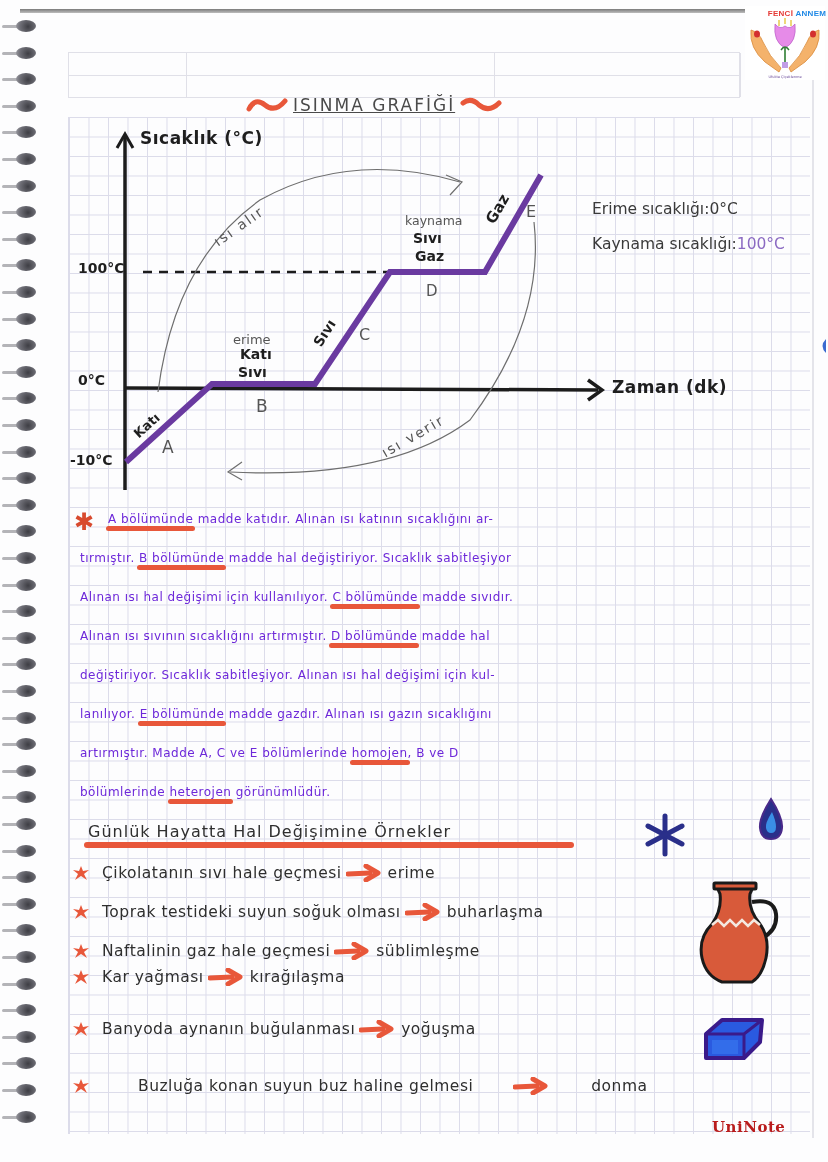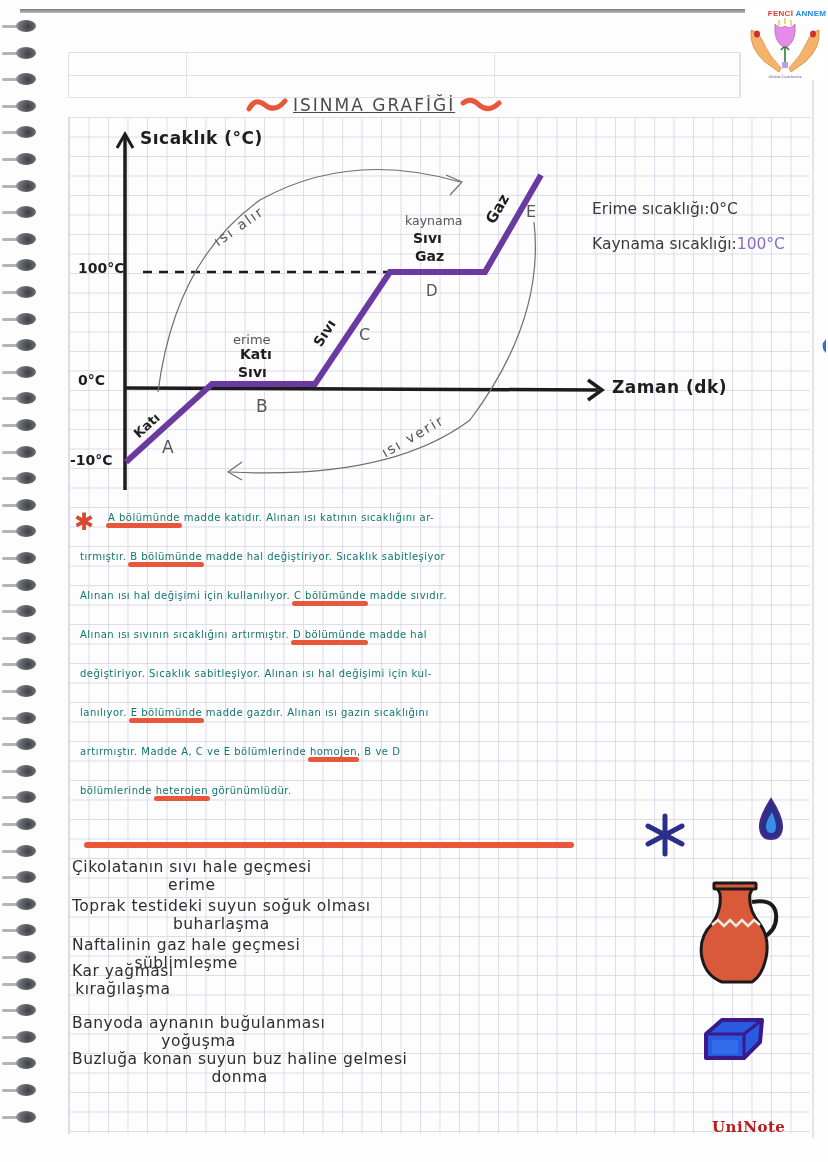--- a/index.html
+++ b/index.html
@@ -45,30 +45,30 @@
 
   .hw { position: absolute; font-family: "DejaVu Sans", sans-serif; color: #2c2c2c; white-space: nowrap; }
   .bold { font-weight: bold; color: #1e1e1e; }
 
   .side-note { position: absolute; left: 592px; font-family: "DejaVu Sans", sans-serif; font-size: 15.5px; color: #3a3a3a; white-space: nowrap; }
   .side-note .val-purple { color: #8b6ac2; }
 
   .chart-svg { position: absolute; left: 0; top: 0; }
 
   .para { position: absolute; left: 80px; width: 730px; }
-  .line { position: absolute; left: 0; font-family: "DejaVu Sans", sans-serif; font-size: 10px; color: #0f766e; white-space: nowrap; letter-spacing: 0.5px; }
+  .line { position: absolute; left: 0; font-family: "DejaVu Sans", sans-serif; font-size: 12px; color: #6d28d9; white-space: nowrap; letter-spacing: 0.5px; }
   .ul { position: relative; display: inline-block; }
   .ul::after { content: ""; position: absolute; left: -2px; right: -2px; bottom: -5px; height: 5px; border-radius: 3px; background: #e8573a; }
 
   .star { display: inline-block; color: #e8573a; font-weight: bold; font-size: 20px; width: 22px; }
   .subhead { position: absolute; left: 88px; top: 822px; font-family: "DejaVu Sans", sans-serif; font-size: 16px; color: #2e2e2e; letter-spacing: 1px; white-space: nowrap; }
   .subhead-ul { position: absolute; left: 84px; top: 842px; width: 490px; height: 6px; border-radius: 3px; background: #e8573a; }
 
   .ex-list { position: absolute; left: 72px; top: 858px; width: 620px; }
-  .ex-item { position: absolute; left: 0; height: 30px; display: flex; align-items: center; white-space: nowrap; font-family: "DejaVu Sans", sans-serif; font-size: 15.5px; color: #2e2e2e; letter-spacing: 0.5px; flex-direction: column; }
+  .ex-item { position: absolute; left: 0; height: 30px; display: flex; align-items: center; white-space: nowrap; font-family: "DejaVu Sans", sans-serif; font-size: 15.5px; color: #2e2e2e; letter-spacing: 0.5px; }
   .ex-item .bullet { display: inline-block; width: 18px; height: 16px; margin-right: 12px; }
   .ex-item .arrow { display: inline-block; width: 36px; height: 18px; margin: 0 6px 0 4px; }
 
   .deco { position: absolute; }
   .watermark { position: absolute; left: 712px; top: 1118px; font-family: "DejaVu Serif", serif; font-size: 15px; color: #b91c1c; font-weight: bold; letter-spacing: 0.5px; }
 </style>
 </head>
 <body>
 
 <div class="page">
@@ -342,20 +342,21 @@
     <div class="line" style="left:28px; top:512px;"><span></span><span class="ul">A bölümünde</span><span> madde katıdır. Alınan ısı katının sıcaklığını ar-</span></div>
     <div class="line" style="top:551px;"><span>tırmıştır. </span><span class="ul">B bölümünde</span><span> madde hal değiştiriyor. Sıcaklık sabitleşiyor</span></div>
     <div class="line" style="top:590px;"><span>Alınan ısı hal değişimi için kullanılıyor. </span><span class="ul">C bölümünde</span><span> madde sıvıdır.</span></div>
     <div class="line" style="top:629px;"><span>Alınan ısı sıvının sıcaklığını artırmıştır. </span><span class="ul">D bölümünde</span><span> madde hal</span></div>
     <div class="line" style="top:668px;"><span>değiştiriyor. Sıcaklık sabitleşiyor. Alınan ısı hal değişimi için kul-</span></div>
     <div class="line" style="top:707px;"><span>lanılıyor. </span><span class="ul">E bölümünde</span><span> madde gazdır. Alınan ısı gazın sıcaklığını</span></div>
     <div class="line" style="top:746px;"><span>artırmıştır. Madde A, C ve E bölümlerinde </span><span class="ul">homojen</span><span>, B ve D</span></div>
     <div class="line" style="top:785px;"><span>bölümlerinde </span><span class="ul">heterojen</span><span> görünümlüdür.</span></div>
   </div>
 
+  <div class="subhead">Günlük Hayatta Hal Değişimine Örnekler</div>
   <div class="subhead-ul"></div>
 
   <div class="ex-list">
     <div class="ex-item" style="top:0px;">
       <svg class="bullet" viewBox="0 0 18 16">
           <path d="M9 1 L11 6 L17 5 L12 9 L15 15 L9 11 L3 15 L6 9 L1 5 L7 6Z" fill="#e8573a"></path>
         </svg>
       <span>Çikolatanın sıvı hale geçmesi</span>
       <svg class="arrow" viewBox="0 0 36 18">
           <path d="M2 10 L24 9" stroke="#e8573a" stroke-width="5" stroke-linecap="round"></path>
@@ -400,21 +401,21 @@
       <svg class="bullet" viewBox="0 0 18 16">
           <path d="M9 1 L11 6 L17 5 L12 9 L15 15 L9 11 L3 15 L6 9 L1 5 L7 6Z" fill="#e8573a"></path>
         </svg>
       <span>Banyoda aynanın buğulanması</span>
       <svg class="arrow" viewBox="0 0 36 18">
           <path d="M2 10 L24 9" stroke="#e8573a" stroke-width="5" stroke-linecap="round"></path>
           <path d="M20 2 L32 9 L20 16" fill="none" stroke="#e8573a" stroke-width="5" stroke-linejoin="round" stroke-linecap="round"></path>
         </svg>
       <span>yoğuşma</span>
     </div>
-    <div class="ex-item" style="top:192px;">
+    <div class="ex-item" style="top:213px;gap:36px;">
       <svg class="bullet" viewBox="0 0 18 16">
           <path d="M9 1 L11 6 L17 5 L12 9 L15 15 L9 11 L3 15 L6 9 L1 5 L7 6Z" fill="#e8573a"></path>
         </svg>
       <span>Buzluğa konan suyun buz haline gelmesi</span>
       <svg class="arrow" viewBox="0 0 36 18">
           <path d="M2 10 L24 9" stroke="#e8573a" stroke-width="5" stroke-linecap="round"></path>
           <path d="M20 2 L32 9 L20 16" fill="none" stroke="#e8573a" stroke-width="5" stroke-linejoin="round" stroke-linecap="round"></path>
         </svg>
       <span>donma</span>
     </div>

